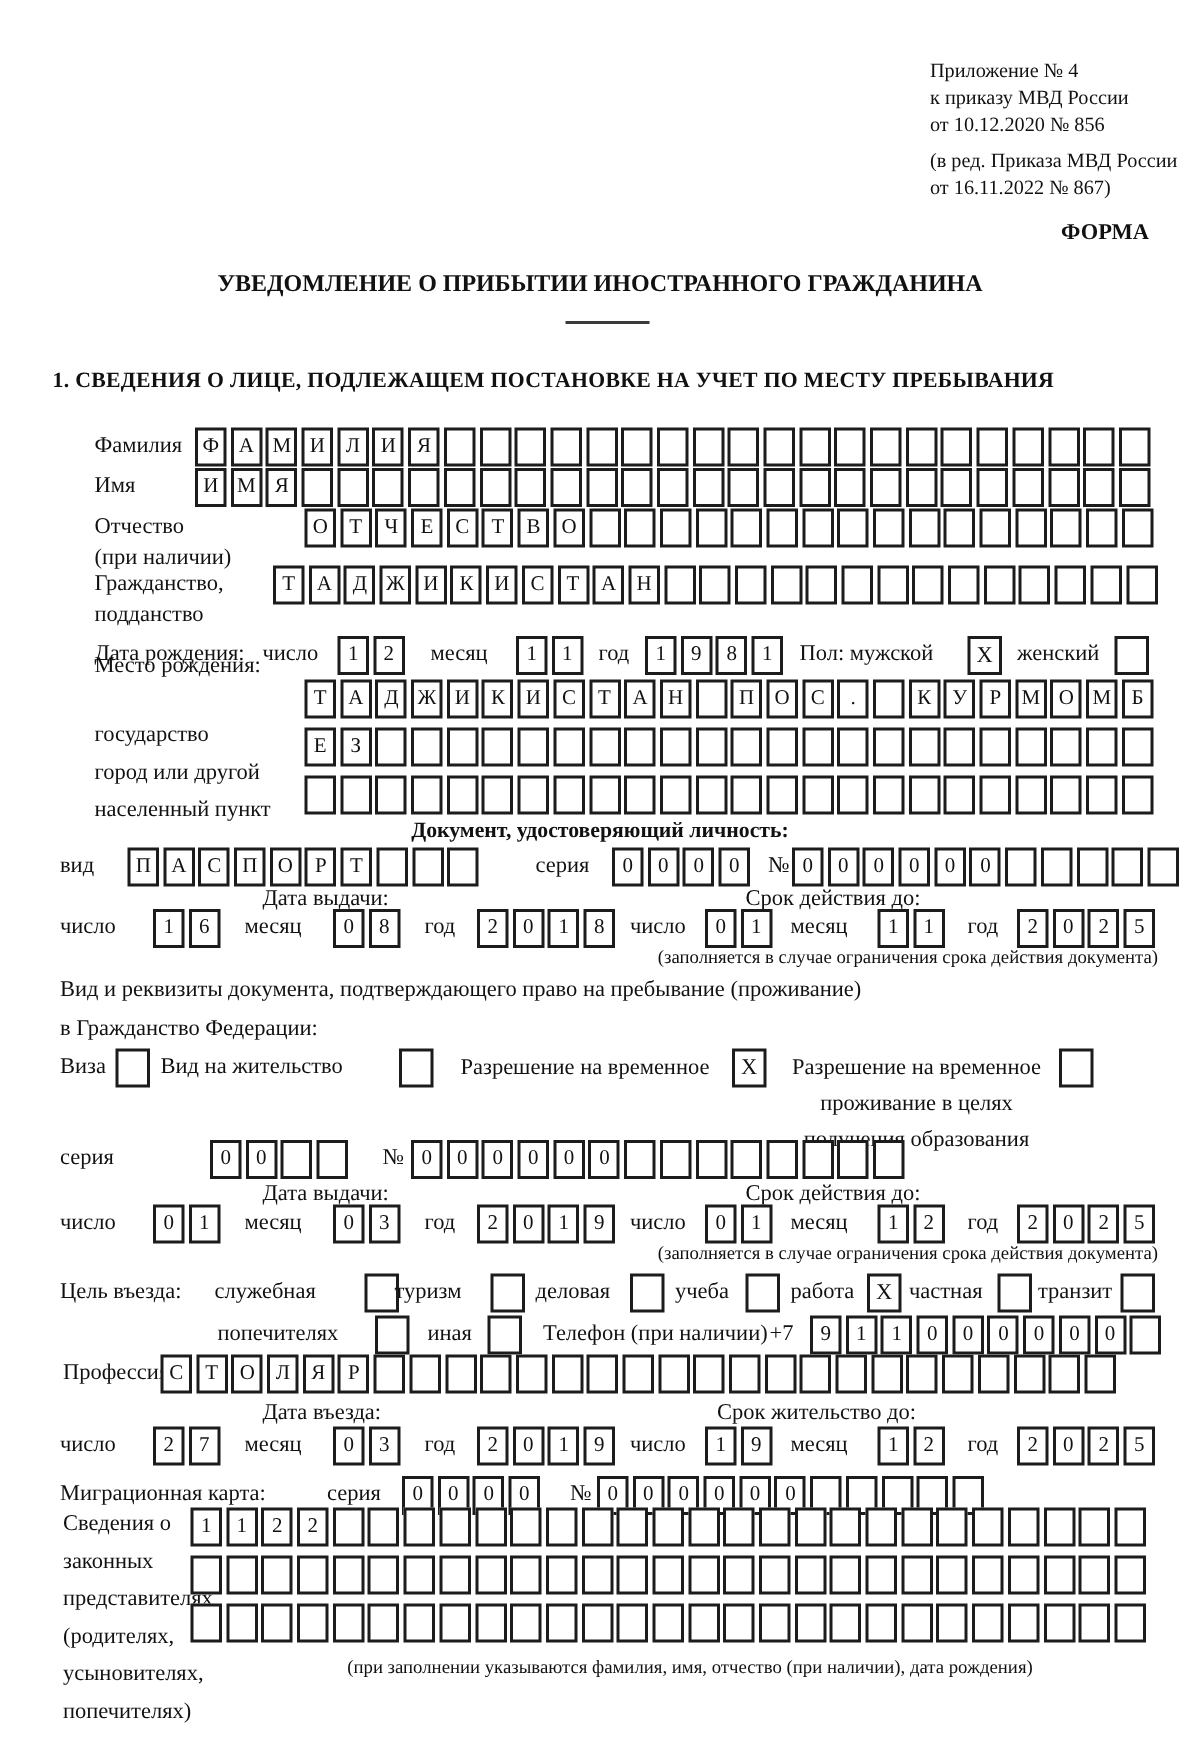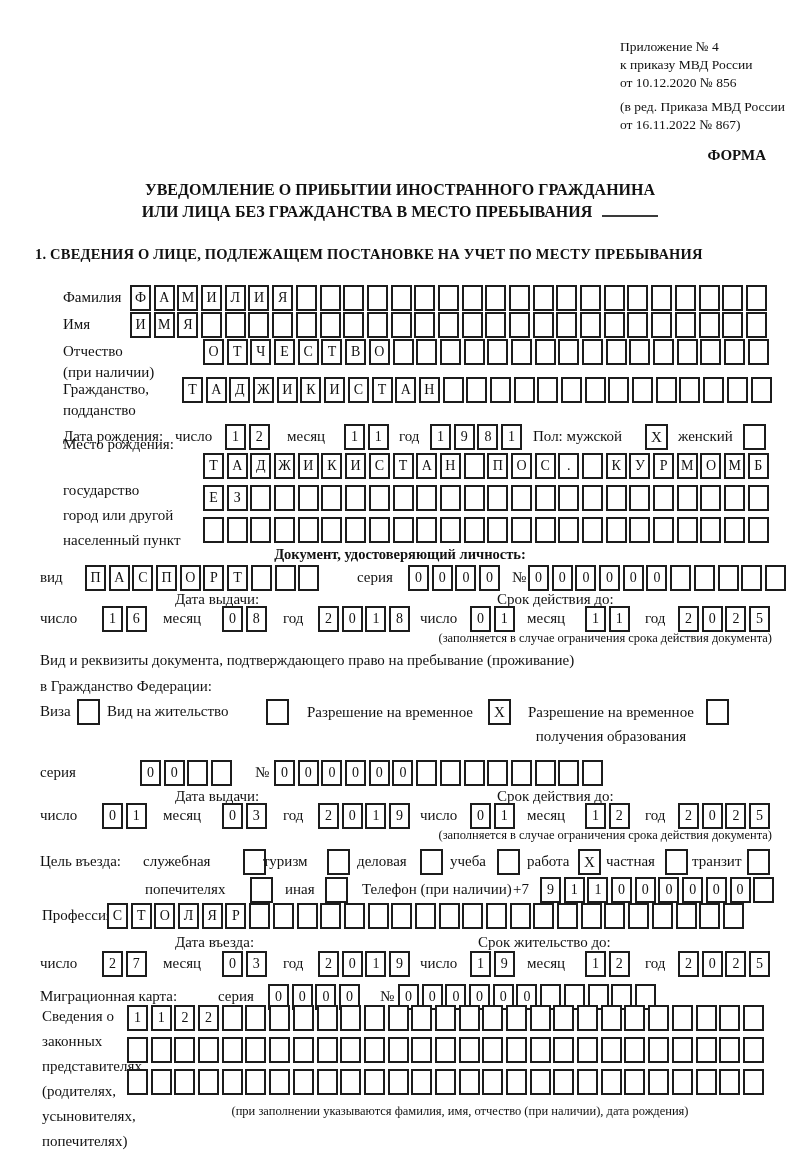--- a/index.html
+++ b/index.html
@@ -28,21 +28,21 @@
   <div>к приказу МВД России</div>
   <div>от 10.12.2020 № 856</div>
 </div>
 <div class="abs hdr" style="left:620px;top:98px">
   <div>(в ред. Приказа МВД России</div>
   <div>от 16.11.2022 № 867)</div>
 </div>
 <div class="abs b" style="left:0;top:147px;width:766px;text-align:right">ФОРМА</div>
 
 <div class="abs center b" style="top:181px;font-size:16px">УВЕДОМЛЕНИЕ О ПРИБЫТИИ ИНОСТРАННОГО ГРАЖДАНИНА</div>
-<div class="abs center b" style="top:203px;font-size:16px"><span>ИЛИ ЛИЦА БЕЗ ГРАЖДАНСТВА В МЕСТО ПРЕБЫВАНИЯ</span><span class="uline"></span></div>
+<div class="abs center b" style="top:203px;font-size:16px"><span class="uline"></span></div>
 
 <div class="abs b" style="left:35px;top:246px;font-size:14.5px;letter-spacing:0.2px">1. СВЕДЕНИЯ О ЛИЦЕ, ПОДЛЕЖАЩЕМ ПОСТАНОВКЕ НА УЧЕТ ПО МЕСТУ ПРЕБЫВАНИЯ</div>
 
 <div class="abs" style="left:63px;top:289px">Фамилия</div>
 <div class="abs boxrow" style="left:130px;top:285px">
     <span class="cell">Ф</span>
     <span class="cell">А</span>
     <span class="cell">М</span>
     <span class="cell">И</span>
     <span class="cell">Л</span>
@@ -352,20 +352,21 @@
 <div class="abs" style="left:107px;top:703px">Вид на жительство</div>
 <div class="abs cb" style="left:266px;top:699px"></div>
 
 <div class="abs multiline" style="left:296px;top:700px;width:188px">
   <div>Разрешение на временное</div>
 </div>
 <div class="abs cb" style="left:488px;top:699px">X</div>
 
 <div class="abs multiline" style="left:520px;top:700px;width:182px">
   <div>Разрешение на временное</div>
+  <div>проживание в целях</div>
   <div>получения образования</div>
 </div>
 <div class="abs cb" style="left:706px;top:699px"></div>
 
 <div class="abs" style="left:40px;top:764px">серия</div>
 <div class="abs boxrow" style="left:140px;top:760px">
     <span class="cell">0</span>
     <span class="cell">0</span>
     <span class="cell"></span>
     <span class="cell"></span>

